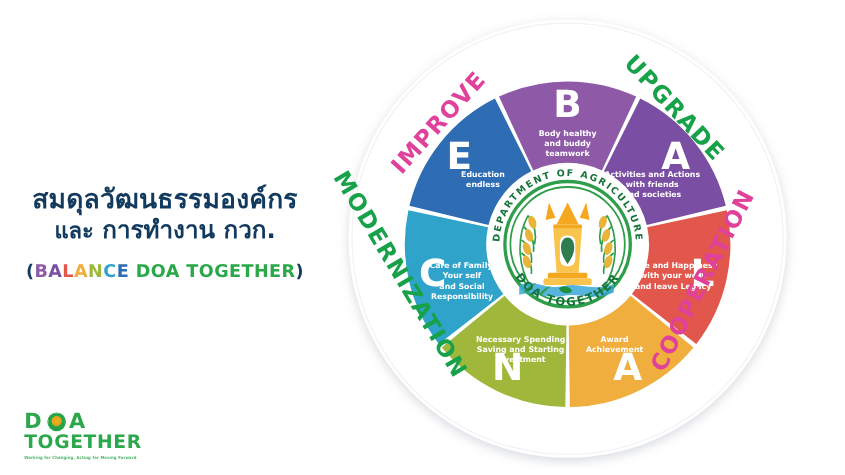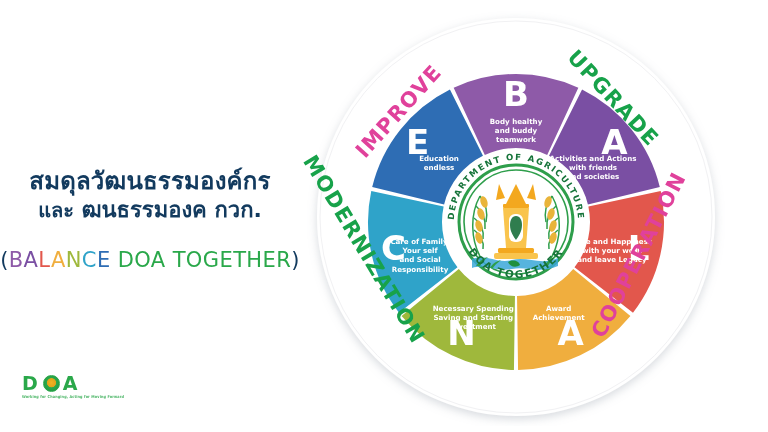--- a/index.html
+++ b/index.html
@@ -19,21 +19,21 @@
   .head-line1{
     font-size:24px;font-weight:bold;color:#123a5e;letter-spacing:.2px;
     line-height:1.22;white-space:nowrap;
   }
   .head-line2{
     font-size:22px;font-weight:bold;color:#123a5e;line-height:1.3;
     white-space:nowrap;
   }
   .head-line2 .small{font-size:20px;font-weight:bold;}
   .head-line3{
-    margin-top:23px;font-size:21px;font-weight:normal;letter-spacing:.4px;
+    margin-top:12px;font-size:16px;font-weight:bold;letter-spacing:.4px;
     white-space:nowrap;
   }
   .head-line3 span{display:inline;}
   
   #doa-logo{position:absolute;left:22px;top:370px;width:105px;}
   .logo-row1{
     font-size:19px;font-weight:bold;color:#2aa84a;letter-spacing:2px;
     line-height:1;display:flex;align-items:center;gap:3px;
   }
   .logo-seal{
@@ -77,33 +77,34 @@
 </style>
 </head>
 <body>
 
 <div id="left-panel">
 
   <div id="headline">
     <div class="head-line1">สมดุลวัฒนธรรมองค์กร</div>
     <div class="head-line2">
       <span class="small">และ</span>
-      <span>ฒนธรรมองค กวก.</span>
+      <span>การทำงาน กวก.</span>
     </div>
     <div class="head-line3">
       <span id="sub-open" style="color: rgb(18, 58, 94);">(</span><span id="balance-letters"><span style="color: rgb(142, 90, 168);">B</span><span style="color: rgb(122, 79, 163);">A</span><span style="color: rgb(226, 87, 76);">L</span><span style="color: rgb(240, 174, 62);">A</span><span style="color: rgb(159, 184, 60);">N</span><span style="color: rgb(47, 163, 201);">C</span><span style="color: rgb(46, 109, 180);">E</span></span><span id="sub-doa" style="color: rgb(42, 168, 74);"> DOA TOGETHER</span><span id="sub-close" style="color: rgb(18, 58, 94);">)</span>
     </div>
   </div>
 
   <div id="doa-logo">
     <div class="logo-row1">
       <span>D</span>
       <span class="logo-seal"></span>
       <span>A</span>
     </div>
+    <div class="logo-row2">TOGETHER</div>
     <div class="logo-tag">Working for Changing, Acting for Moving Forward</div>
   </div>
 </div>
 
 <div id="wheel-wrap">
 <svg id="wheel-svg" width="432" height="418" viewBox="0 0 432 418">
   <defs>
     <filter id="soft" x="-25%" y="-25%" width="150%" height="150%">
       <feDropShadow dx="0" dy="3" stdDeviation="5" flood-color="#9aa3ad" flood-opacity="0.40"></feDropShadow>
     </filter>

